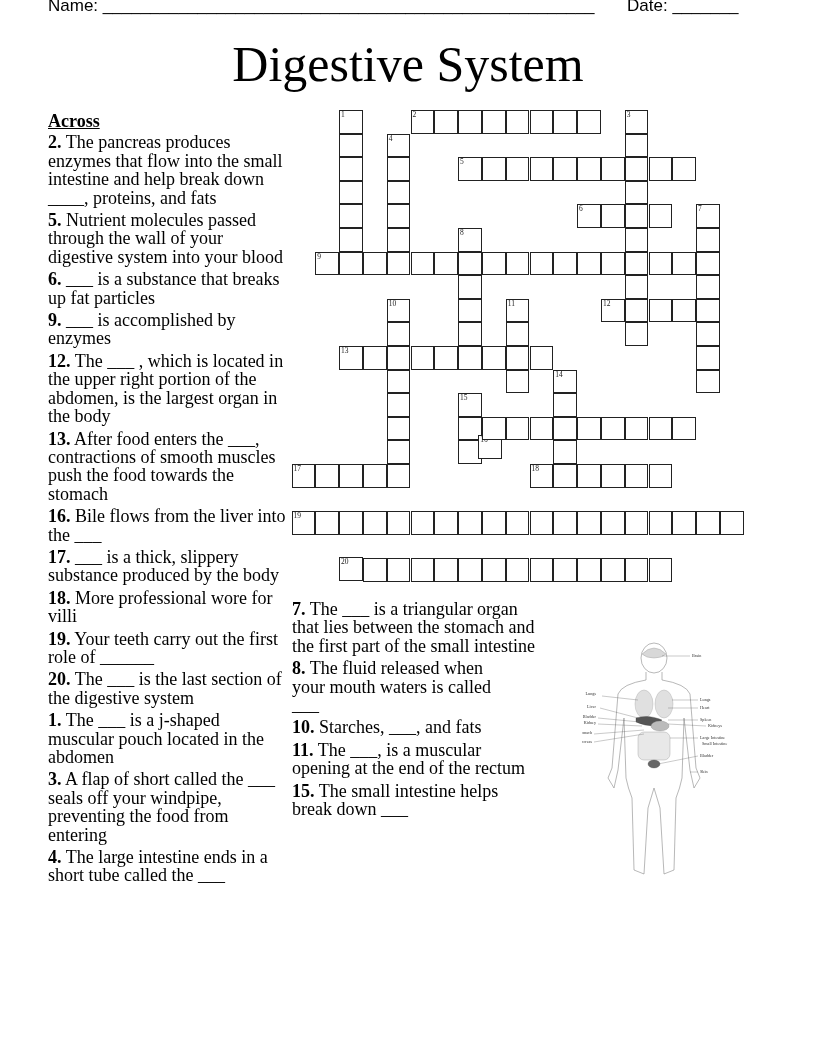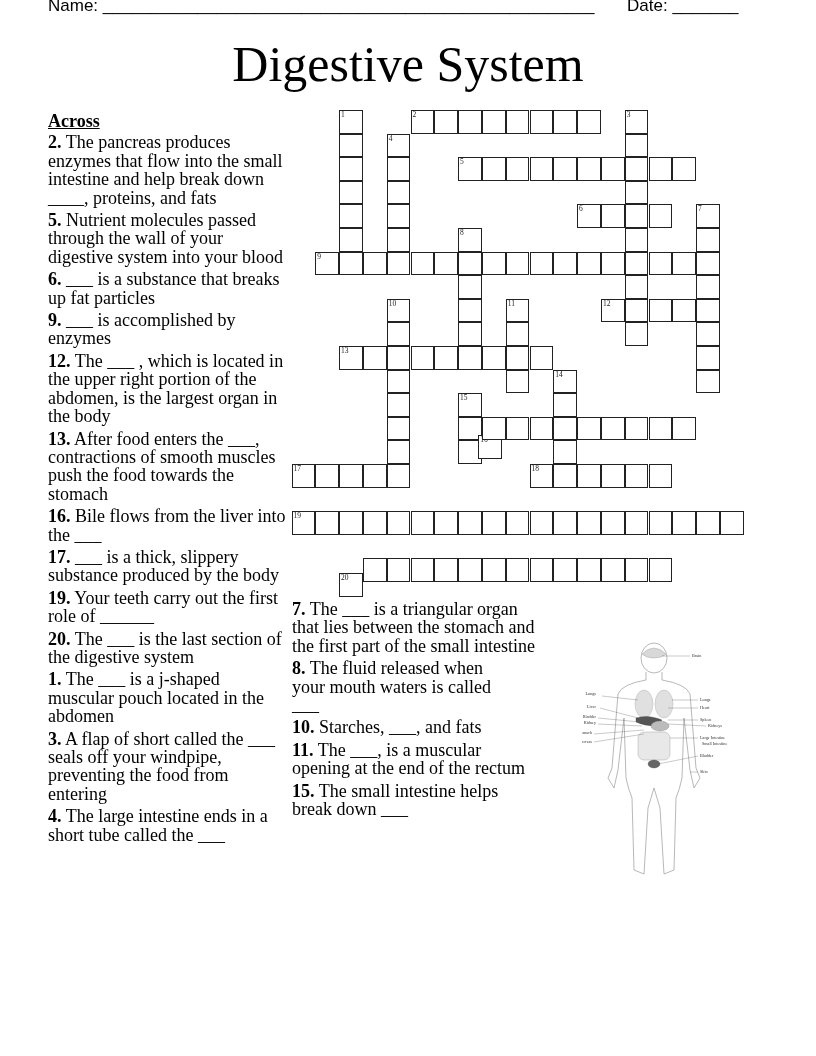--- a/index.html
+++ b/index.html
@@ -36,20 +36,21 @@
 <div class="clues left">
   <div class="section-head">Across</div>
   <div class="clue"><span class="num">2.</span><span> The pancreas produces enzymes that flow into the small intestine and help break down ____, proteins, and fats</span></div>
   <div class="clue"><span class="num">5.</span><span> Nutrient molecules passed through the wall of your digestive system into your blood</span></div>
   <div class="clue"><span class="num">6.</span><span> ___ is a substance that breaks up fat particles</span></div>
   <div class="clue"><span class="num">9.</span><span> ___ is accomplished by enzymes</span></div>
   <div class="clue"><span class="num">12.</span><span> The ___ , which is located in the upper right portion of the abdomen, is the largest organ in the body</span></div>
   <div class="clue"><span class="num">13.</span><span> After food enters the ___, contractions of smooth muscles push the food towards the stomach</span></div>
   <div class="clue"><span class="num">16.</span><span> Bile flows from the liver into the ___</span></div>
   <div class="clue"><span class="num">17.</span><span> ___ is a thick, slippery substance produced by the body</span></div>
+  <div class="clue"><span class="num">18.</span><span> More professional wore for villi</span></div>
   <div class="clue"><span class="num">19.</span><span> Your teeth carry out the first role of ______</span></div>
   <div class="clue"><span class="num">20.</span><span> The ___ is the last section of the digestive system</span></div>
   <div class="clue"><span class="num">1.</span><span> The ___ is a j-shaped muscular pouch located in the abdomen</span></div>
   <div class="clue"><span class="num">3.</span><span> A flap of short called the ___ seals off your windpipe, preventing the food from entering</span></div>
   <div class="clue"><span class="num">4.</span><span> The large intestine ends in a short tube called the ___</span></div>
 </div>
 
 <div class="clues right">
   <div class="clue"><span class="num">7.</span><span> The ___ is a triangular organ that lies between the stomach and the first part of the small intestine</span></div>
   <div class="clue" style="width:215px"><span class="num">8.</span><span> The fluid released when your mouth waters is called ___</span></div>
@@ -225,21 +226,21 @@
     <div class="cell" style="left: 505.7px; top: 511.2px;"></div>
     <div class="cell" style="left: 529.5px; top: 511.2px;"></div>
     <div class="cell" style="left: 553.3px; top: 511.2px;"></div>
     <div class="cell" style="left: 577.1px; top: 511.2px;"></div>
     <div class="cell" style="left: 600.9px; top: 511.2px;"></div>
     <div class="cell" style="left: 624.7px; top: 511.2px;"></div>
     <div class="cell" style="left: 648.5px; top: 511.2px;"></div>
     <div class="cell" style="left: 672.3px; top: 511.2px;"></div>
     <div class="cell" style="left: 696.1px; top: 511.2px;"></div>
     <div class="cell" style="left: 719.9px; top: 511.2px;"></div>
-    <div class="cell" style="left: 339.1px; top: 573px;">
+    <div class="cell" style="left: 339.1px; top: 557px;">
       <span class="lbl">20</span>
     </div>
     <div class="cell" style="left: 362.9px; top: 558.4px;"></div>
     <div class="cell" style="left: 386.7px; top: 558.4px;"></div>
     <div class="cell" style="left: 410.5px; top: 558.4px;"></div>
     <div class="cell" style="left: 434.3px; top: 558.4px;"></div>
     <div class="cell" style="left: 458.1px; top: 558.4px;"></div>
     <div class="cell" style="left: 481.9px; top: 558.4px;"></div>
     <div class="cell" style="left: 505.7px; top: 558.4px;"></div>
     <div class="cell" style="left: 529.5px; top: 558.4px;"></div>

